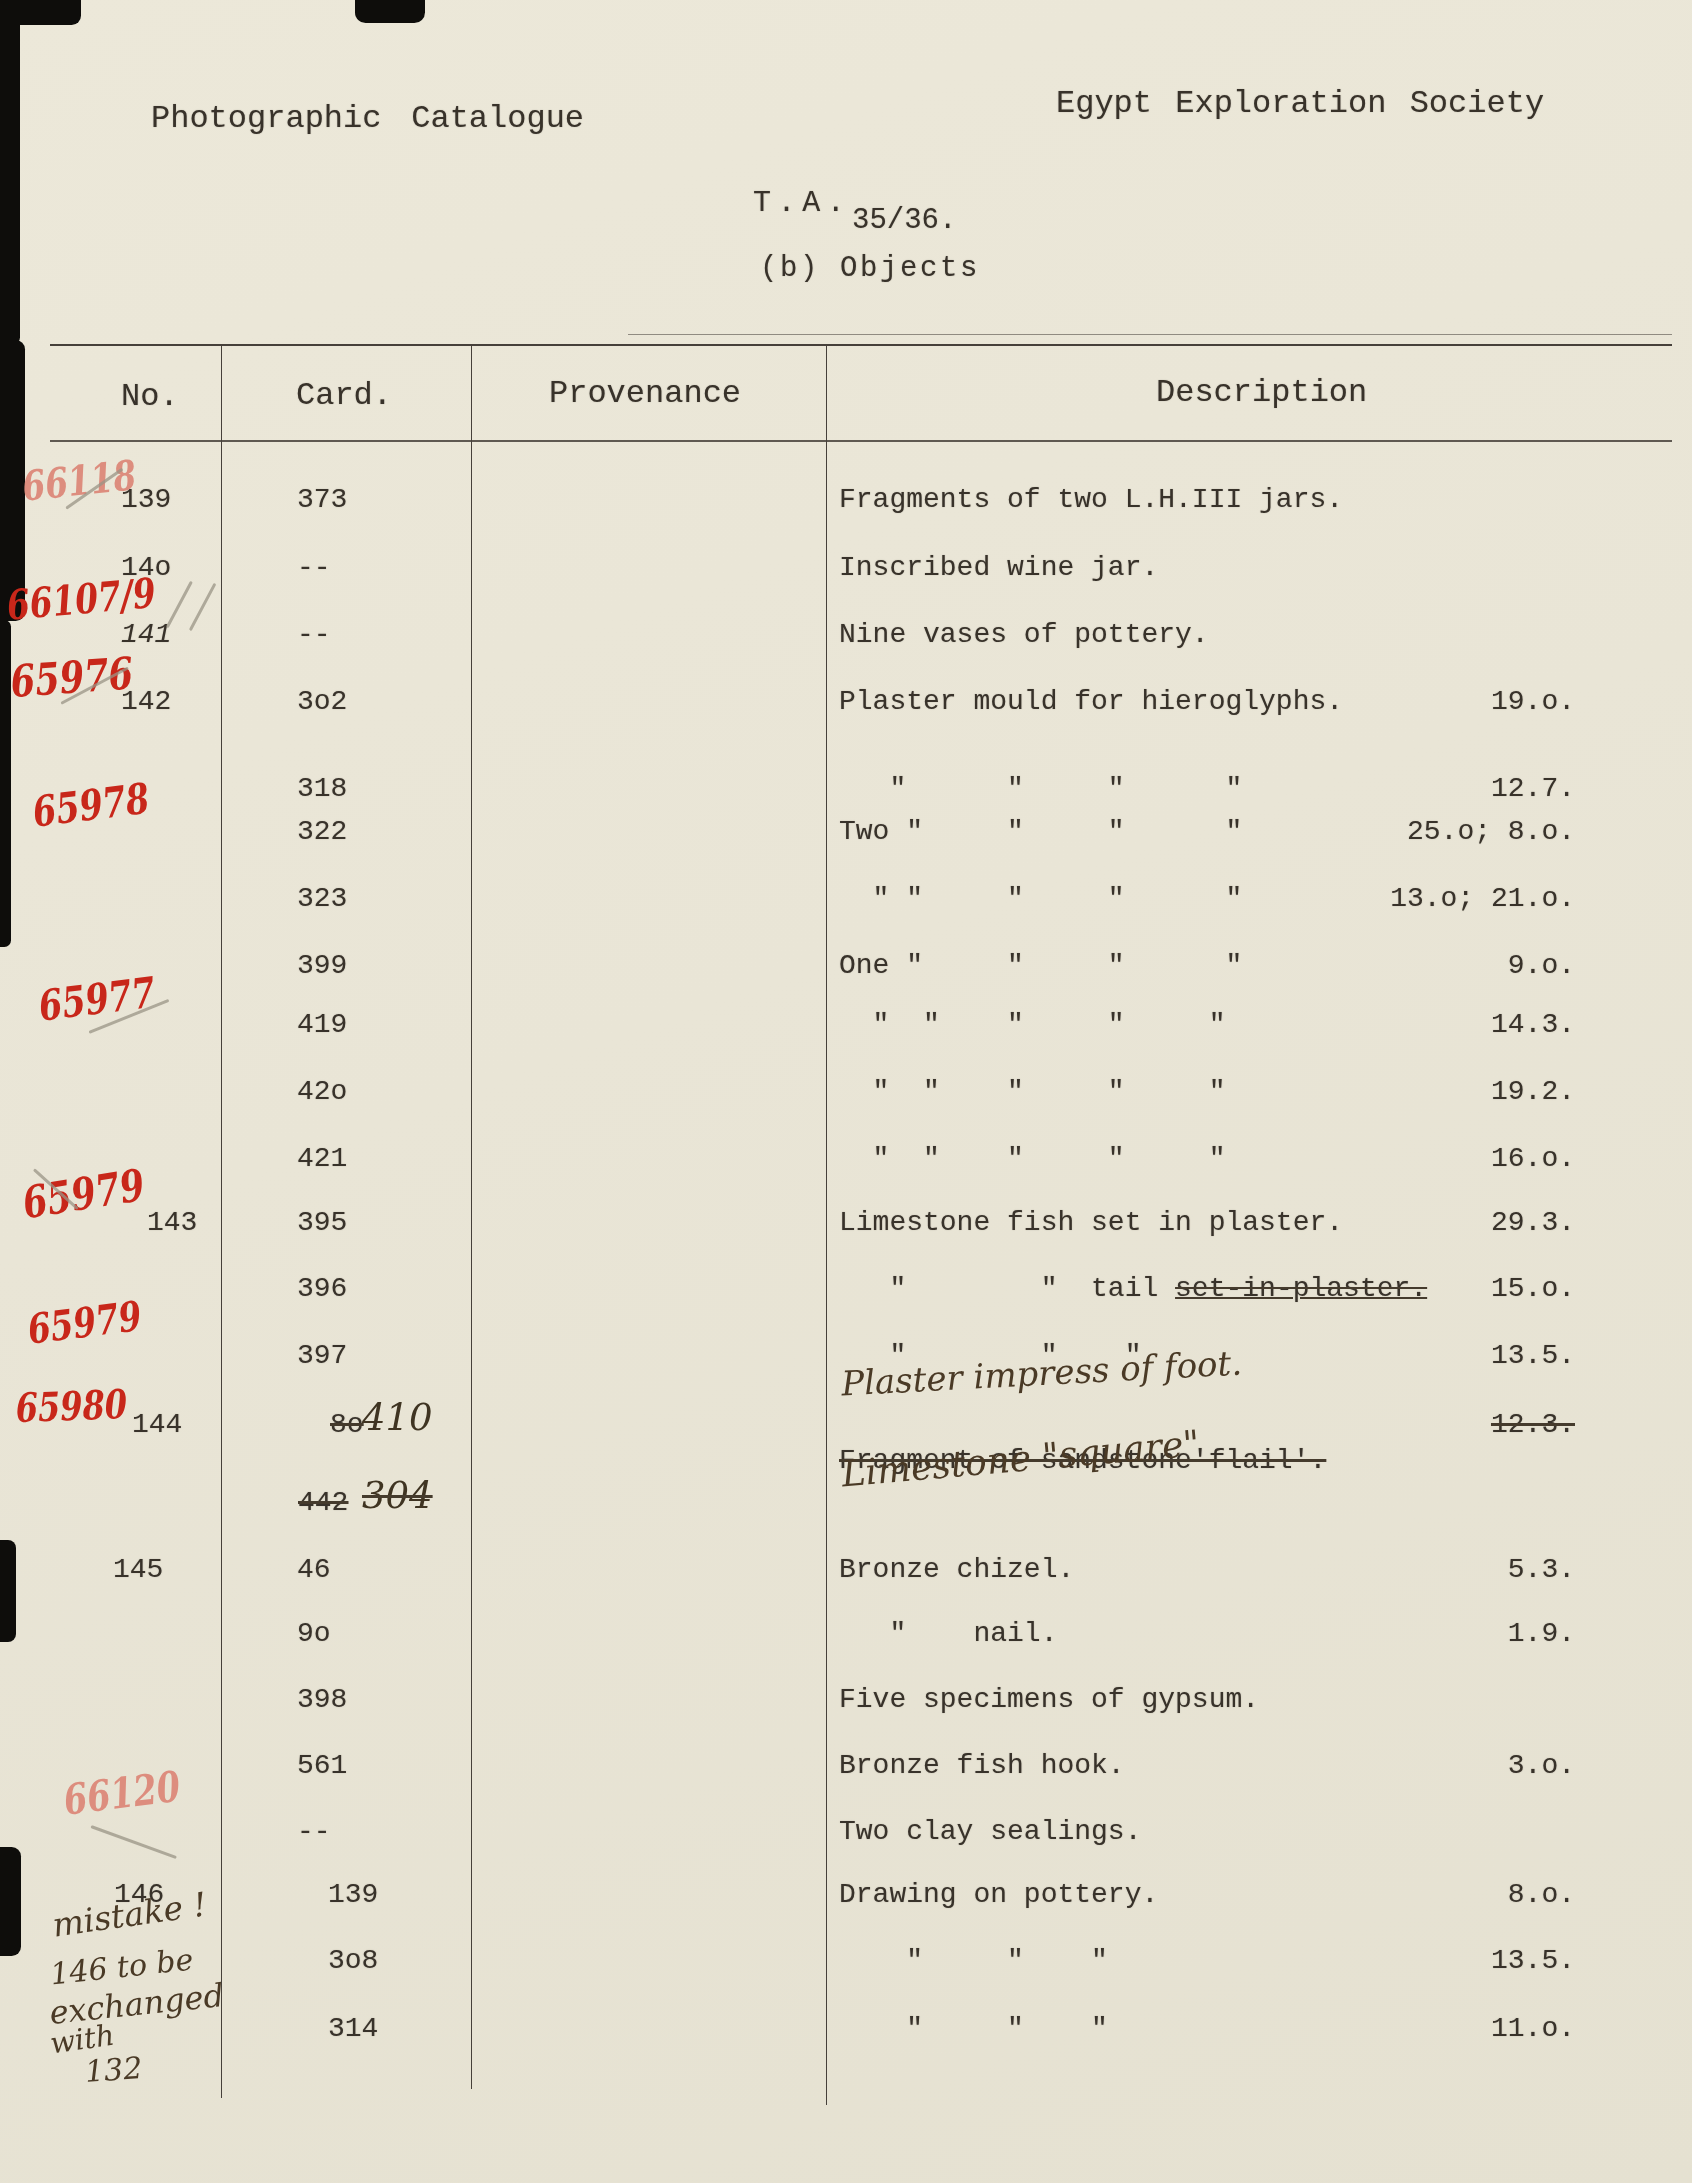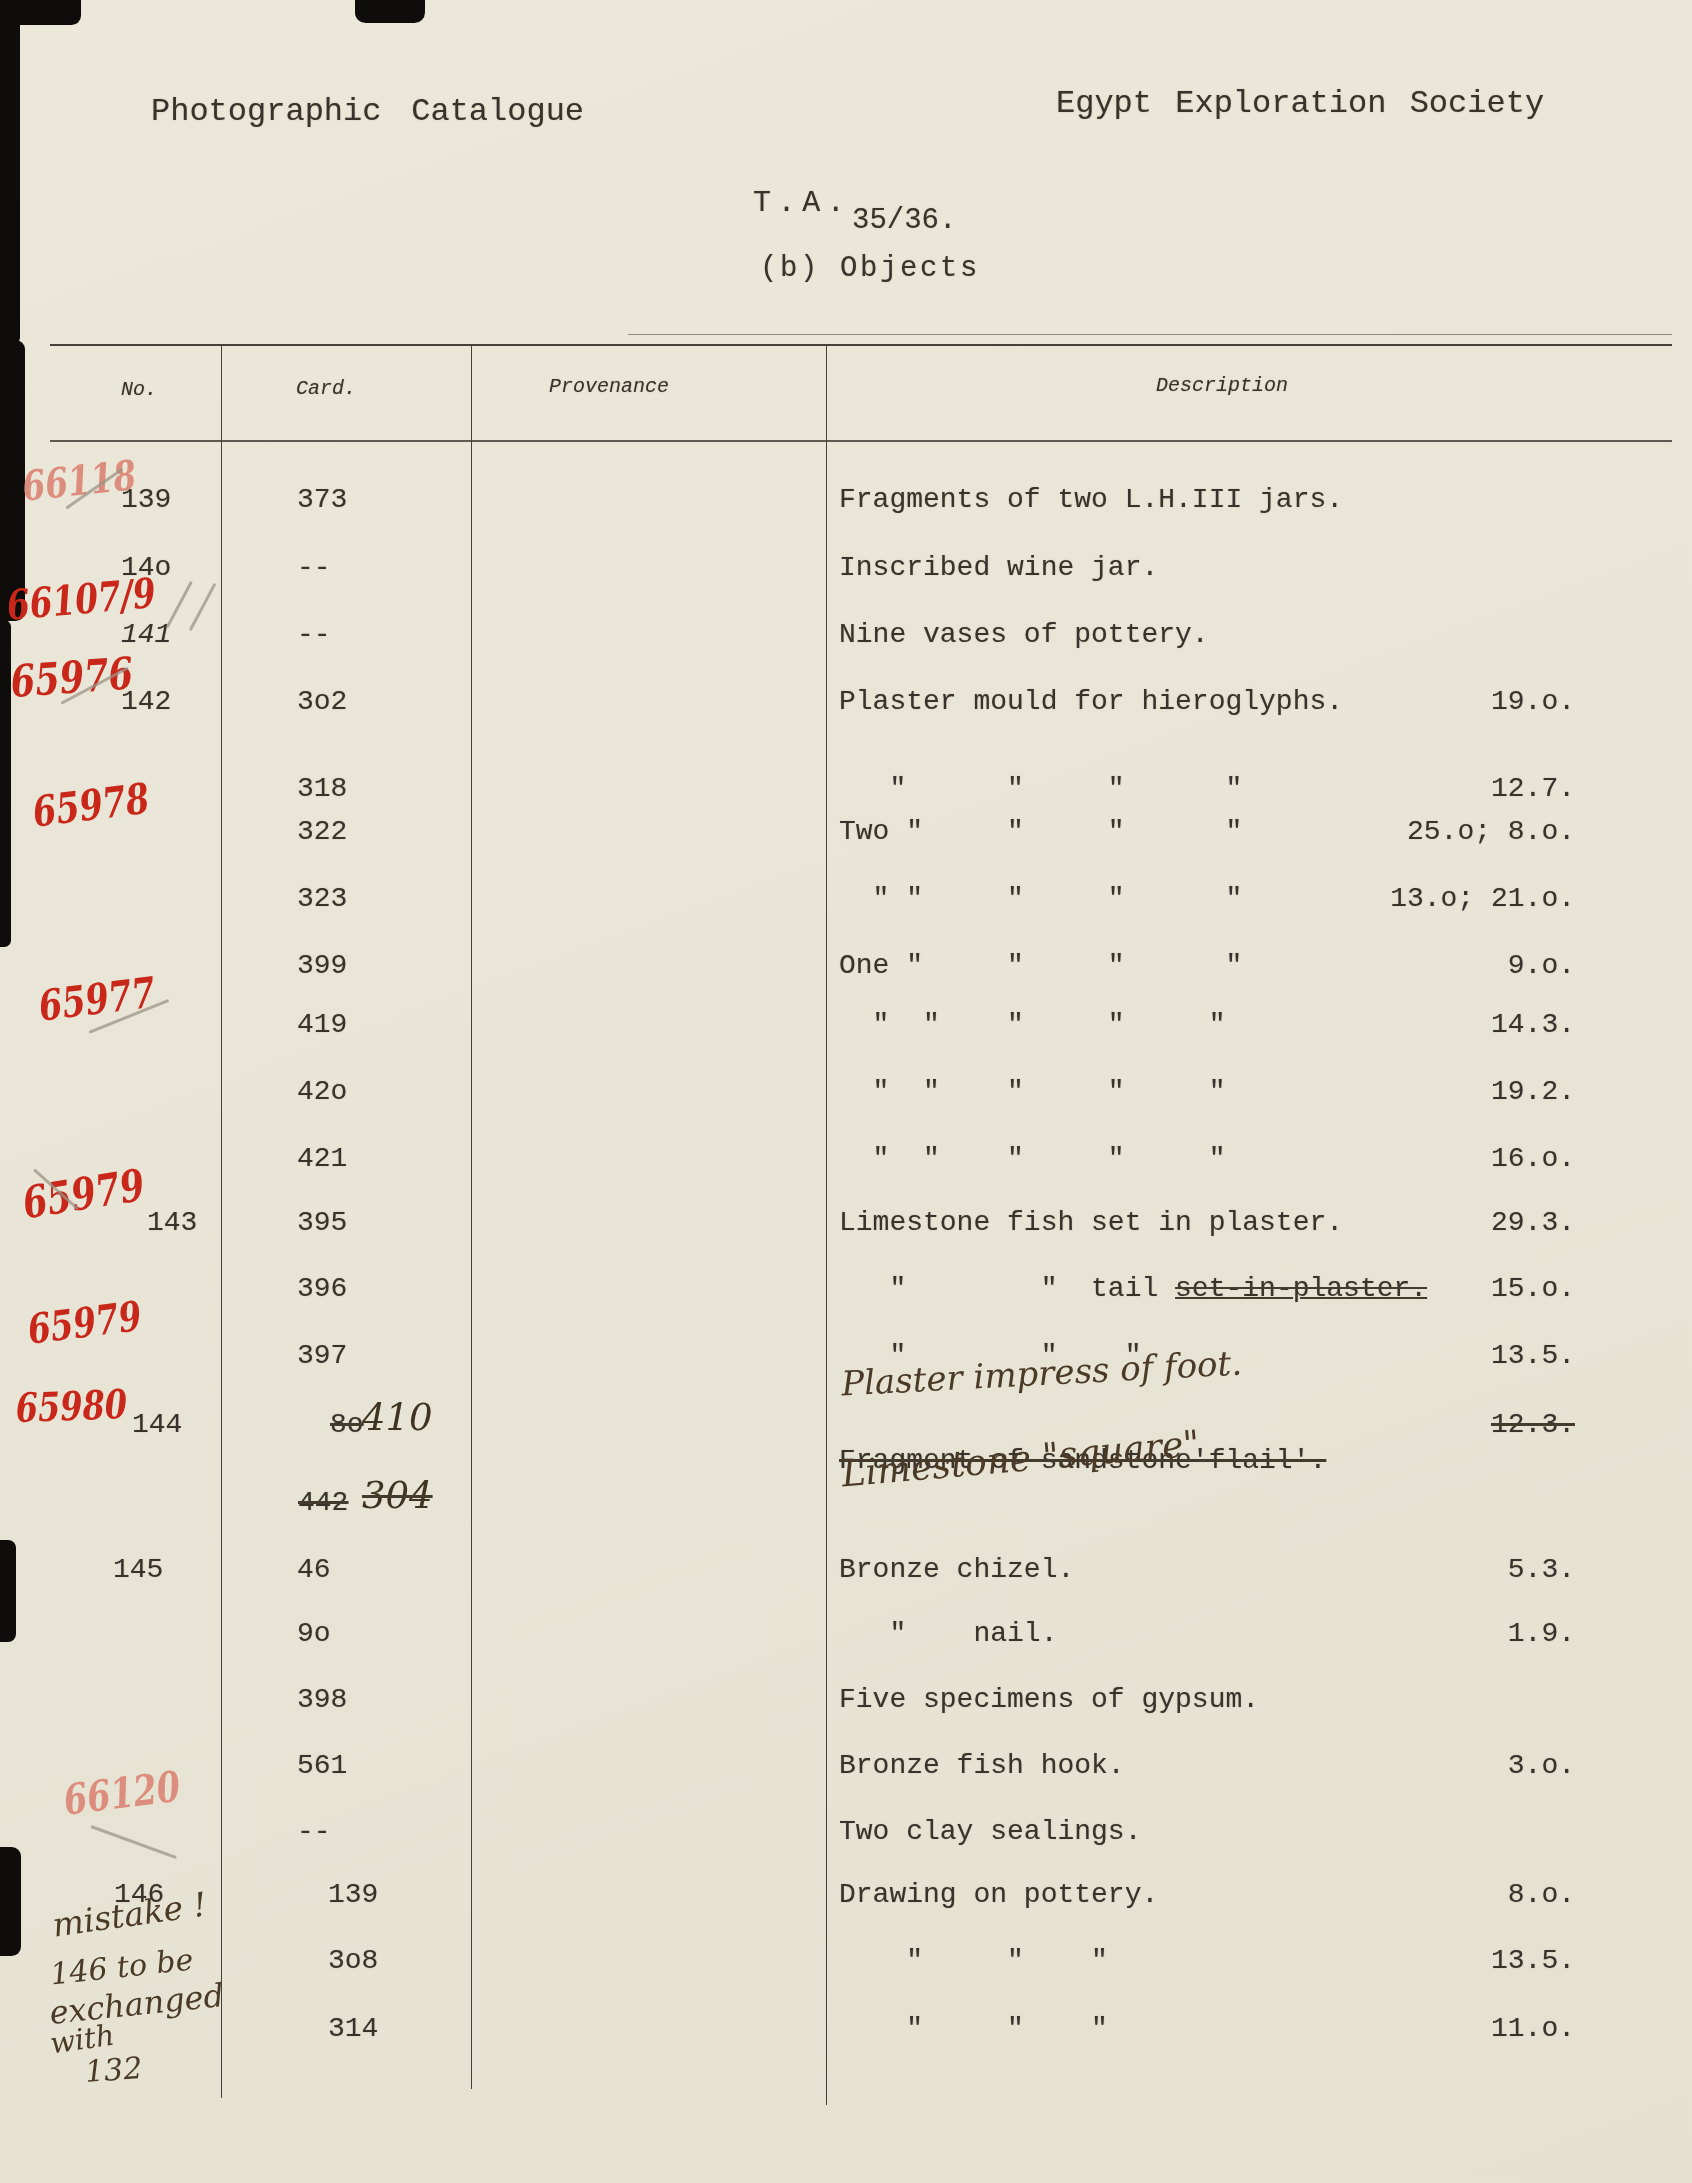--- a/index.html
+++ b/index.html
@@ -1,21 +1,21 @@
 <!DOCTYPE html>
 <html style="font-size:10.6px"><head>
 <meta charset="utf-8">
 <style>
   html,body{margin:0;padding:0;background:#d8d4c6;}
   .page{position:relative;width:1692px;height:2183px;overflow:hidden;
         background:linear-gradient(160deg,#ece8d9 0%,#e9e5d6 45%,#e5e1d1 100%);
         font-family:"Liberation Mono", monospace;}
   .typed{position:absolute;color:#38322a;text-shadow:0 0 1.3px rgba(56,50,42,.32);white-space:pre;}
   .hdr{font-size:32px;}
-  .colhdr{font-size:20px;font-style:italic;}
+  .colhdr{font-size:32px;}
   .row{position:absolute;left:0;width:1692px;height:42px;}
   .cell{position:absolute;font-size:28px;color:#38322a;text-shadow:0 0 1.3px rgba(56,50,42,.3);
         white-space:pre;font-family:"Liberation Mono",monospace;}
   .dim-cell{left:1256px;width:319px;text-align:right;}
   .strike{text-decoration:line-through;text-decoration-thickness:2.6px;text-decoration-color:#453b2d;}
   .strike-u{text-decoration:line-through underline;text-decoration-thickness:2px;text-decoration-color:#453b2d;}
   .hand{position:absolute;font-family:"DejaVu Serif",serif;font-style:italic;color:#4a3a26;white-space:pre;}
   .card-hand{font-family:"DejaVu Serif",serif;font-style:italic;color:#3f3422;font-size:37px;top:-13.2px;}
   .red-num{position:absolute;font-family:"DejaVu Serif",serif;font-style:italic;font-weight:bold;
            white-space:pre;transform-origin:left top;}
@@ -30,21 +30,21 @@
 <div class="page">
 
   <div class="scan-edge" style="left:0;top:0;width:20px;height:344px;border-radius:0 6.6px 6.6px 0;"></div>
   <div class="scan-edge" style="left:0;top:340px;width:25px;height:281px;border-radius:0 9.3px 9.3px 0;"></div>
   <div class="scan-edge" style="left:0;top:620px;width:11.2px;height:327px;border-radius:0 6.6px 6.6px 0;"></div>
   <div class="scan-edge" style="left:0;top:1540px;width:16px;height:102px;border-radius:0 8px 8px 0;"></div>
   <div class="scan-edge" style="left:0;top:1847px;width:21px;height:109px;border-radius:0 9.3px 9.3px 0;"></div>
   <div class="scan-edge" style="left:0;top:0;width:81px;height:25px;border-radius:0 0 9.3px 0;"></div>
   <div class="scan-edge" style="left:355px;top:0;width:70px;height:22.5px;border-radius:0 0 10.6px 10.6px;"></div>
 
-  <span class="typed hdr" style="left:151px;top:93px;word-spacing:10.6px;text-align:right;">Photographic Catalogue</span>
+  <span class="typed hdr" style="left:151px;top:100px;word-spacing:10.6px;text-align:right;">Photographic Catalogue</span>
   <span class="typed hdr" style="left:1056px;top:85px;word-spacing:4px;">Egypt Exploration Society</span>
 
   <span class="typed" style="left:753px;top:186px;font-size:30px;letter-spacing:6.6px;">T.A.</span>
   <span class="typed" style="left:852px;top:204px;font-size:29px;">35/36.</span>
   <span class="typed" style="left:760px;top:252px;font-size:29px;letter-spacing:2.6px;">(b) Objects</span>
 
   <div class="rule" style="left:50px;top:344px;width:1622px;height:2px;"></div>
   <div class="rule" style="left:628px;top:334px;width:1044px;height:1.3px;opacity:.55;"></div>
   <div class="rule" style="left:50px;top:440px;width:1622px;height:2px;opacity:.85;"></div>
   <div class="rule" style="left:221px;top:344px;width:1.3px;height:1754px;"></div>

